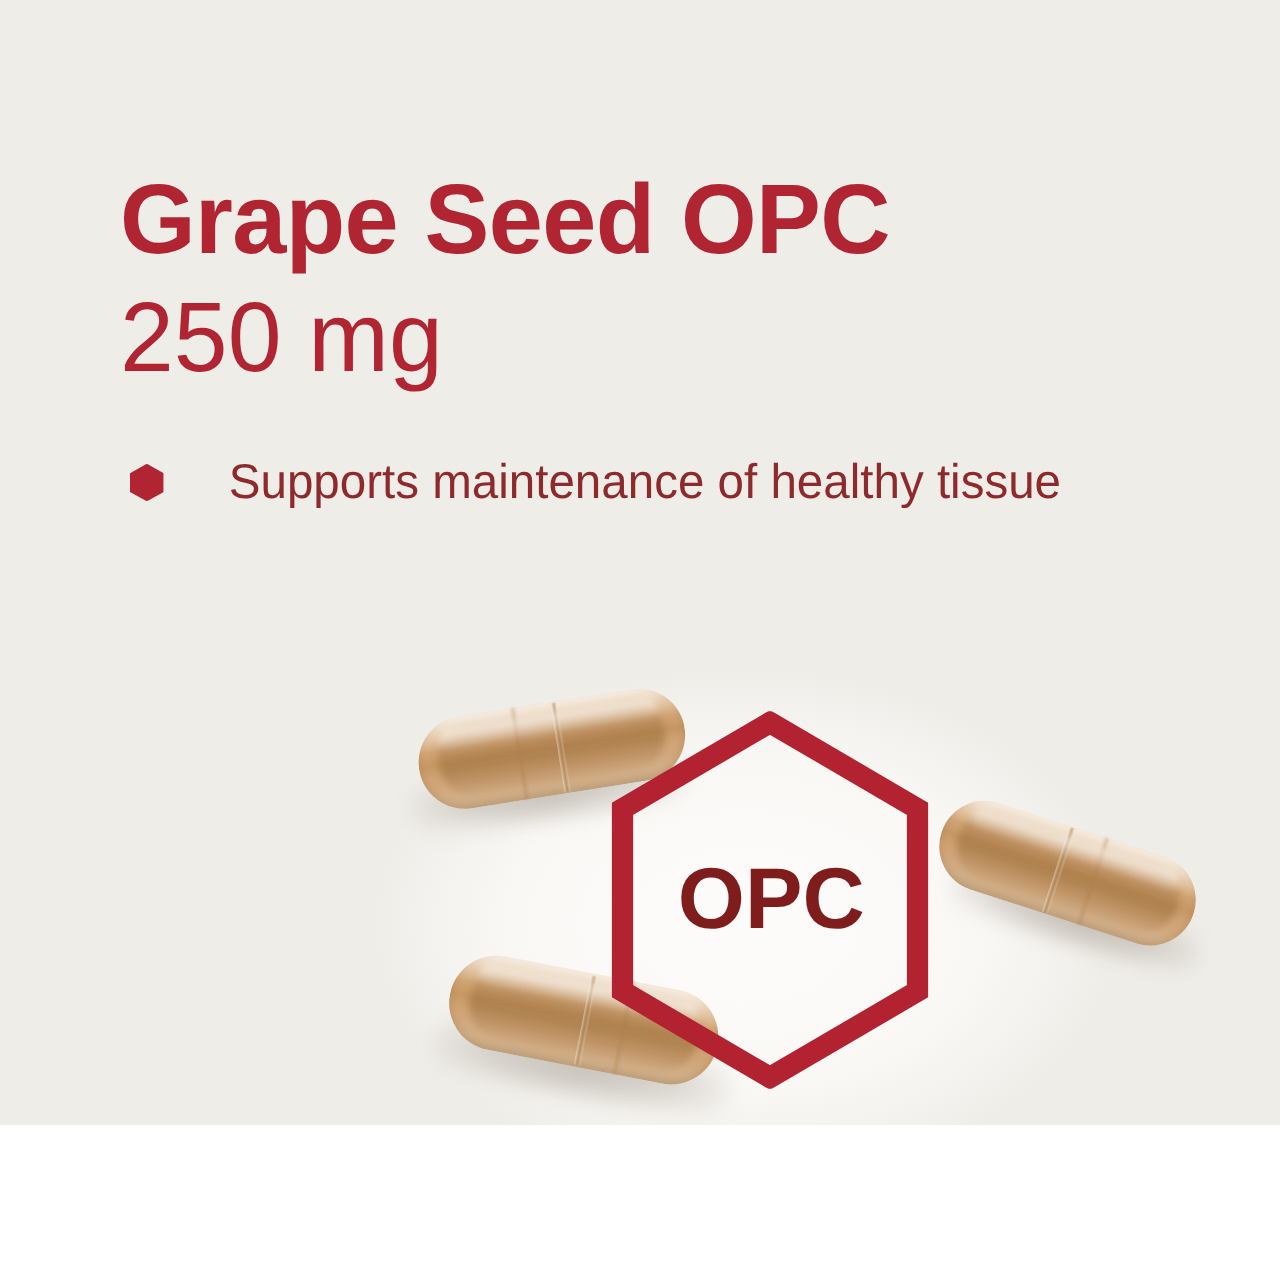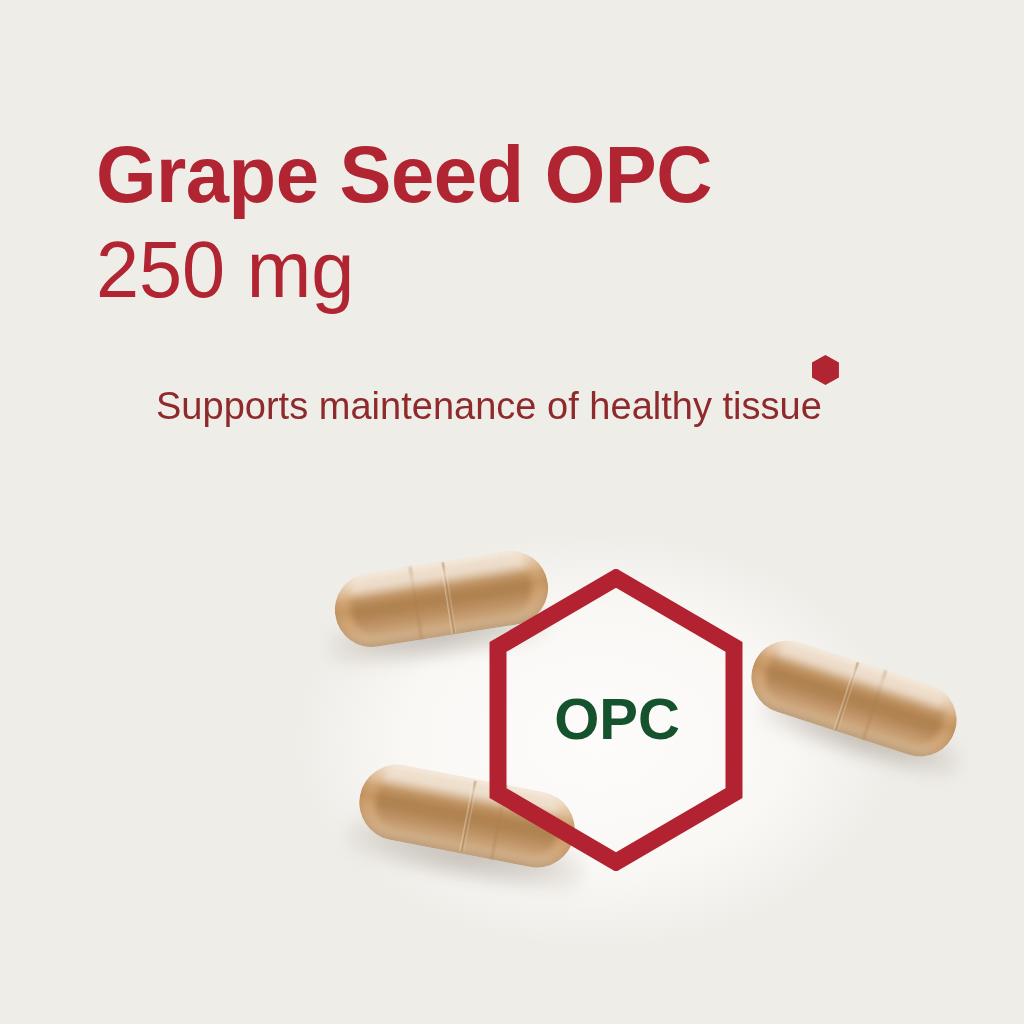--- a/index.html
+++ b/index.html
@@ -7,21 +7,21 @@
     padding: 0;
     background: #ffffff;
   }
   body {
     font-family: "Liberation Sans", sans-serif;
   }
 
   #stage {
     position: relative;
     width: 1024px;
-    height: 1024px;
+    height: 900px;
     overflow: hidden;
     background: #efede8;
   }
 
   
   .headline {
     position: absolute;
     left: 96px;
     top: 133px;
     font-size: 79px;
@@ -51,23 +51,22 @@
   .bullets {
     position: absolute;
     left: 104px;
     top: 355px;
     margin: 0;
     padding: 0;
     list-style: none;
   }
   .bullet-row {
     display: flex;
-    align-items: flex-end;
+    align-items: center;
     height: 62px;
-    flex-direction: column;
   }
   .hex-marker {
     width: 27px;
     height: 30px;
     background: #b12532;
     clip-path: polygon(50% 0%, 100% 25%, 100% 75%, 50% 100%, 0% 75%, 0% 25%);
     flex: 0 0 auto;
   }
   .bullet-text {
     margin-left: 52px;
@@ -200,24 +199,24 @@
   .hex-badge svg { display: block; width: 100%; height: 100%; }
   .opc-label {
     position: absolute;
     left: 0;
     right: 0;
     top: 0;
     bottom: 0;
     display: flex;
     align-items: center;
     justify-content: center;
-    font-size: 58px;
+    font-size: 69px;
     font-weight: 700;
     letter-spacing: 0px;
-    color: #14532d;
+    color: #7f1d1d;
     padding-bottom: 4px;
     padding-left: 2px;
   }
 </style>
 </head>
 <body>
 
 <div id="stage">
 
   <div class="headline">Grape Seed OPC</div>

